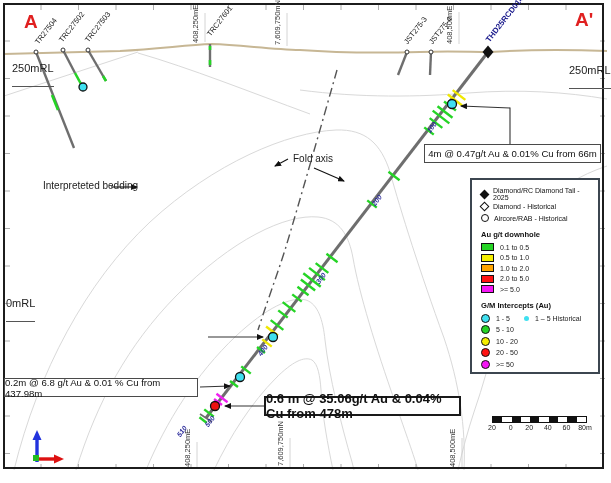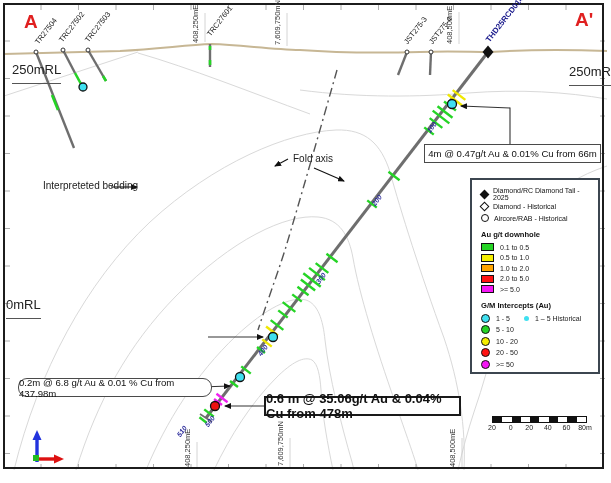--- a/index.html
+++ b/index.html
@@ -2,21 +2,21 @@
 <html><head>
 <meta charset="utf-8">
 <style>
   html,body{margin:0;padding:0;background:#fff;}
   body{font-family:"Liberation Sans", sans-serif;color:#1a1a1a;}
   .stage{position:relative;width:611px;height:483px;background:#fff;overflow:hidden;}
   .frame{position:absolute;left:3px;top:3px;width:601px;height:466px;border:2px solid #1c1c1c;box-sizing:border-box;}
   svg.base{position:absolute;left:0;top:0;}
   .abs{position:absolute;white-space:nowrap;}
   .corner{font-size:19px;font-weight:bold;color:#e02020;}
-  .rl{font-size:13px;color:#222;border-bottom:1px solid #555;padding-bottom:6px;}
+  .rl{font-size:11px;color:#222;border-bottom:1px solid #555;padding-bottom:12px;}
   .holelabel{font-size:7.5px;color:#222;transform:rotate(-52deg);transform-origin:0 100%;}
   .holelabel.main{font-size:8px;font-weight:bold;color:#1a1a8c;}
   .gridlabel{font-size:7.5px;color:#333;transform:rotate(-90deg);transform-origin:0 100%;}
   .depth{font-size:7px;font-weight:bold;color:#2a2a9a;transform:rotate(-52deg);transform-origin:0 100%;font-style:italic;}
   .annot{position:absolute;background:#fff;border:1.2px solid #4a4a4a;font-size:9.6px;
          display:flex;align-items:center;justify-content:center;box-sizing:border-box;color:#111;}
   .annot.bold{border:2px solid #1a1a1a;font-weight:bold;font-size:13px;}
   .maplabel{font-size:10px;color:#222;padding-left:16px;}
   .legend{position:absolute;left:470px;top:178px;width:130px;height:196px;background:#fff;
           border:2px solid #3c4650;box-sizing:border-box;padding:8px 7px 10px 9px;}
@@ -249,21 +249,21 @@
   <div class="abs depth" style="left:376px;top:200px;">200</div>
   <div class="abs depth" style="left:320px;top:278px;">300</div>
   <div class="abs depth" style="left:262px;top:350px;">400</div>
   <div class="abs depth" style="left:209px;top:421px;">500</div>
   <div class="abs depth" style="left:181px;top:431px;">510</div>
 
   <div class="abs maplabel" style="left:277px;top:153px;">Fold axis</div>
   <div class="abs maplabel" style="left:27px;top:180px;">Interpreteted bedding</div>
 
   <div class="annot" style="left:424px;top:144px;width:177px;height:19px;">4m @ 0.47g/t Au &amp; 0.01% Cu from 66m</div>
-  <div class="annot" style="left:18px;top:378px;width:194px;height:19px;border-radius:9px;">0.2m @ 6.8 g/t Au &amp; 0.01 % Cu from 437.98m</div>
+  <div class="annot" style="left:4px;top:378px;width:194px;height:19px;">0.2m @ 6.8 g/t Au &amp; 0.01 % Cu from 437.98m</div>
   <div class="annot bold" style="left:264px;top:396px;width:197px;height:20px;">0.6 m @ 35.06g/t Au &amp; 0.04% Cu from 478m</div>
 
 
   <div class="scalebar-wrap">
     <div class="scalebar" id="sb-segs">
         <div class="sb-seg" style="width: 9.3px; background: rgb(17, 17, 17);"></div>
         <div class="sb-seg" style="width: 9.3px; background: rgb(255, 255, 255);"></div>
         <div class="sb-seg" style="width: 9.3px; background: rgb(17, 17, 17);"></div>
         <div class="sb-seg" style="width: 9.3px; background: rgb(255, 255, 255);"></div>
         <div class="sb-seg" style="width: 9.3px; background: rgb(17, 17, 17);"></div>

